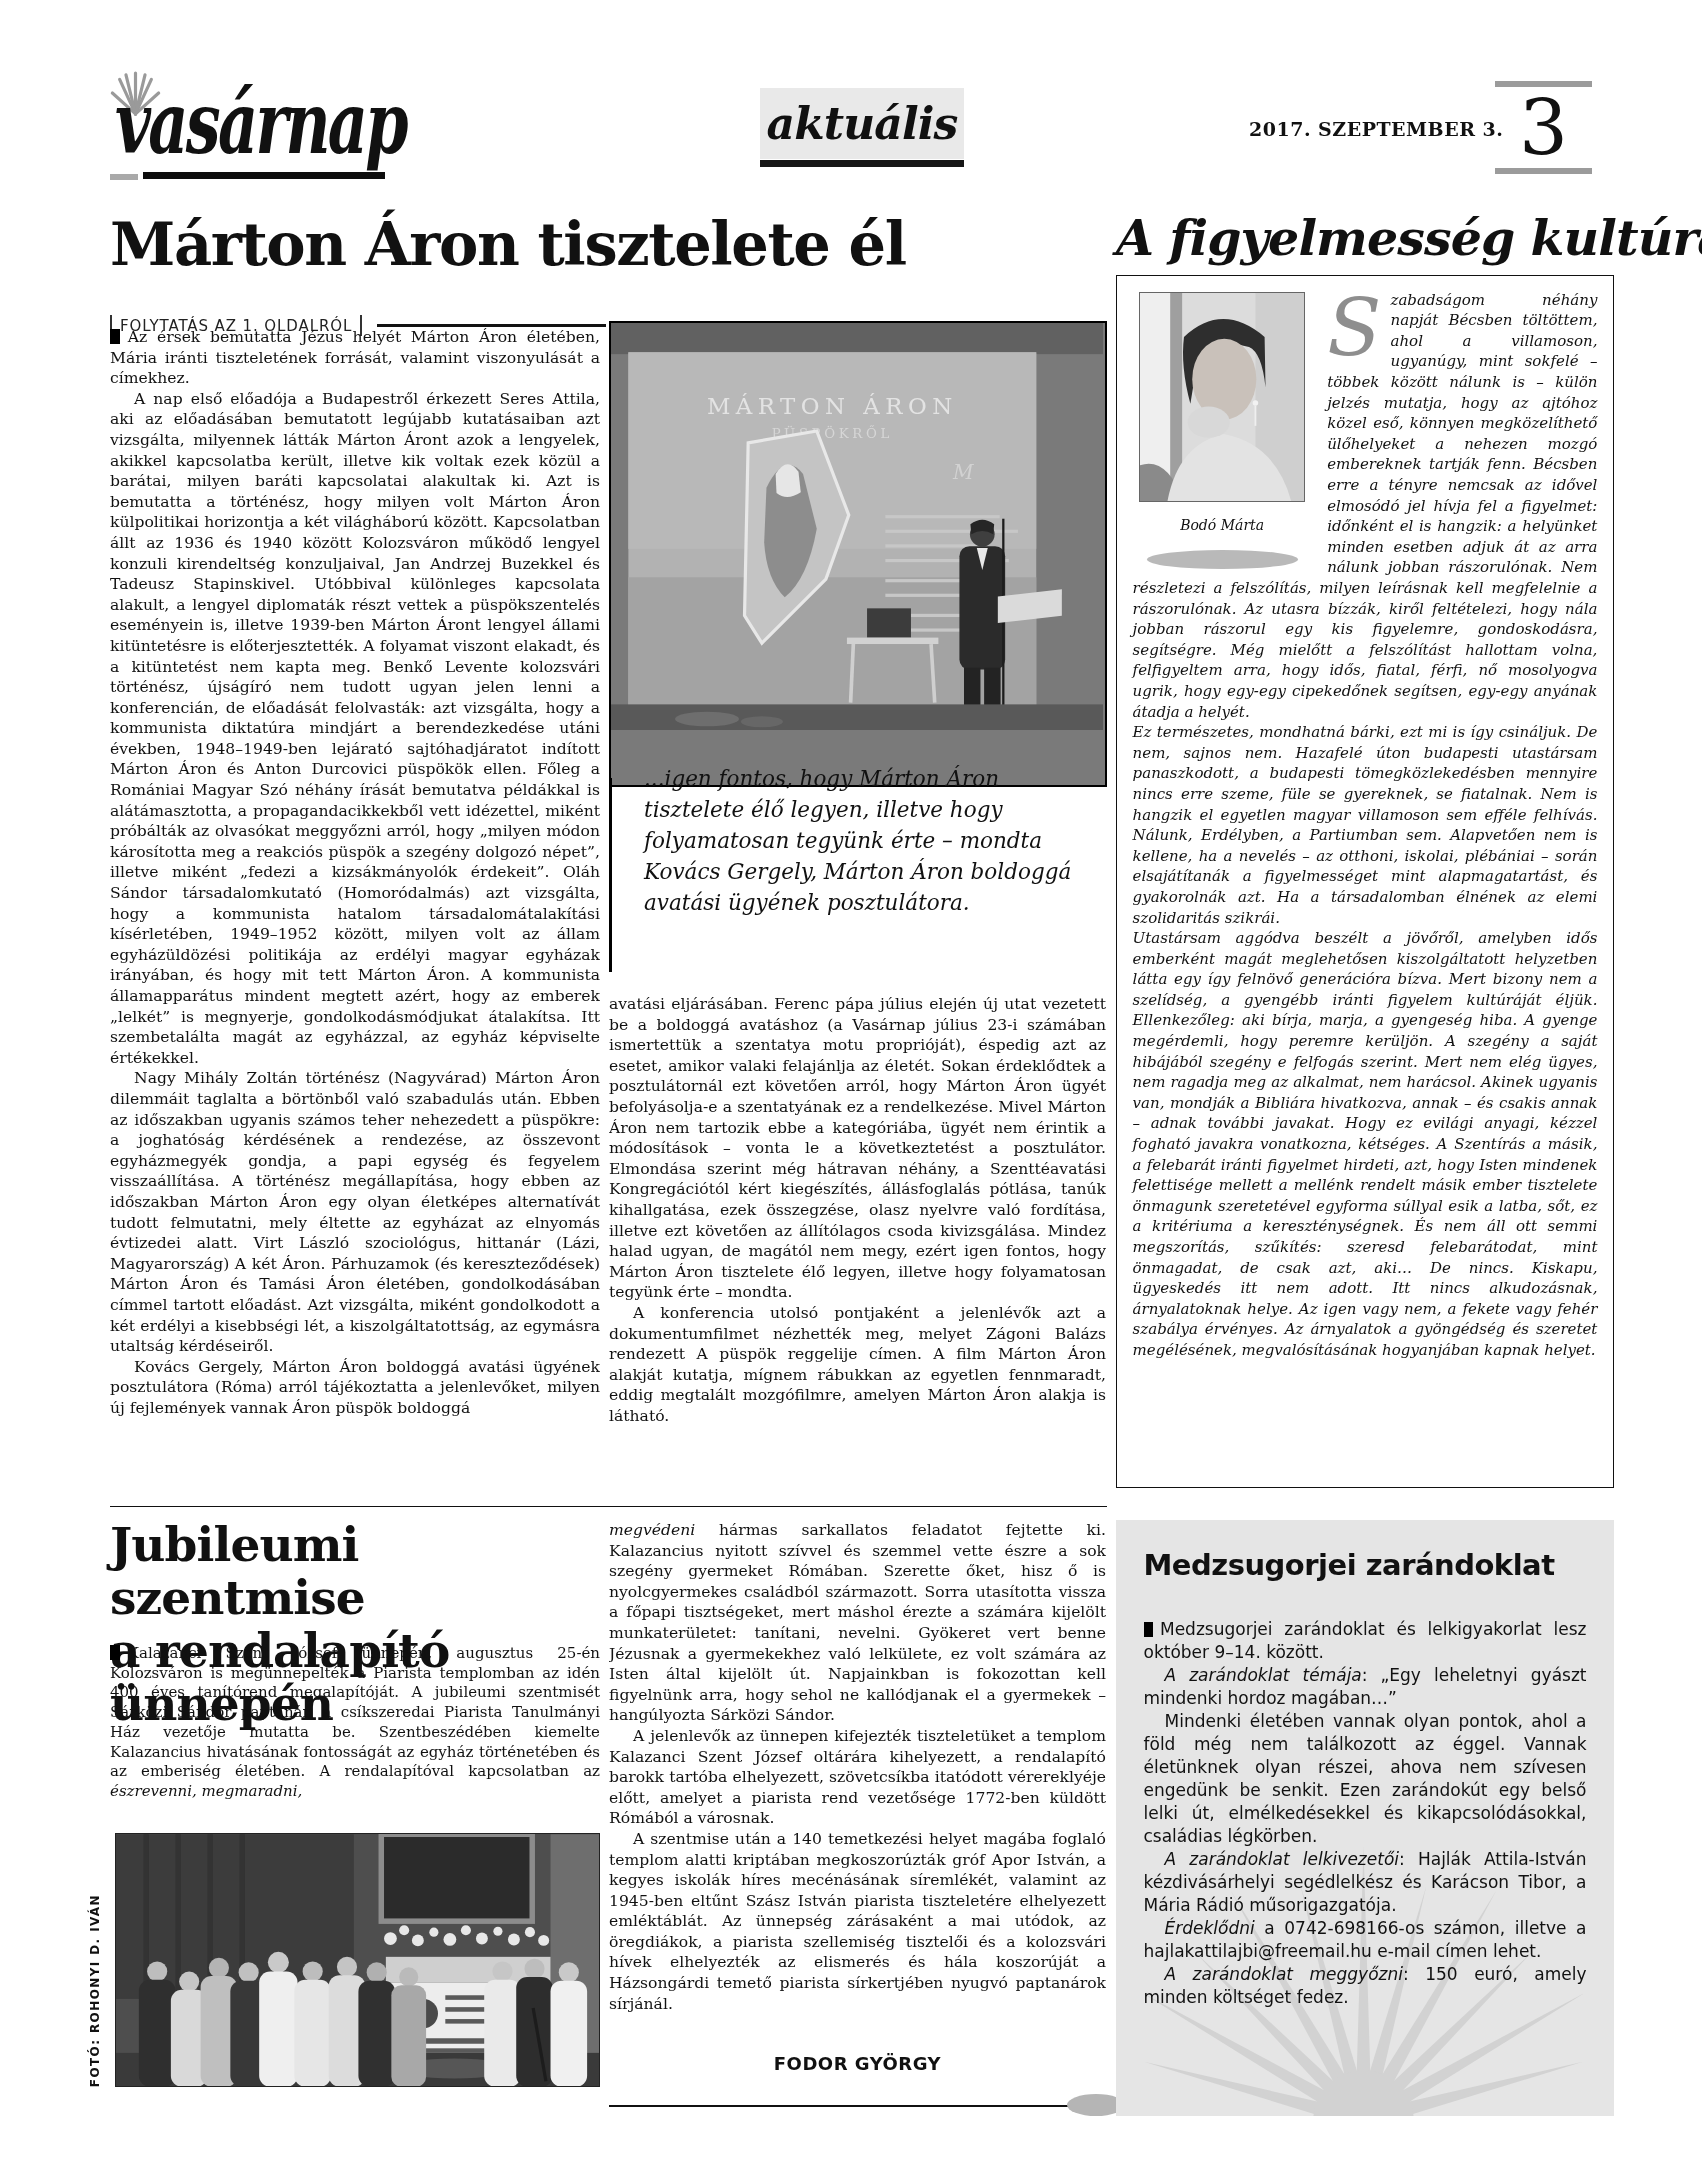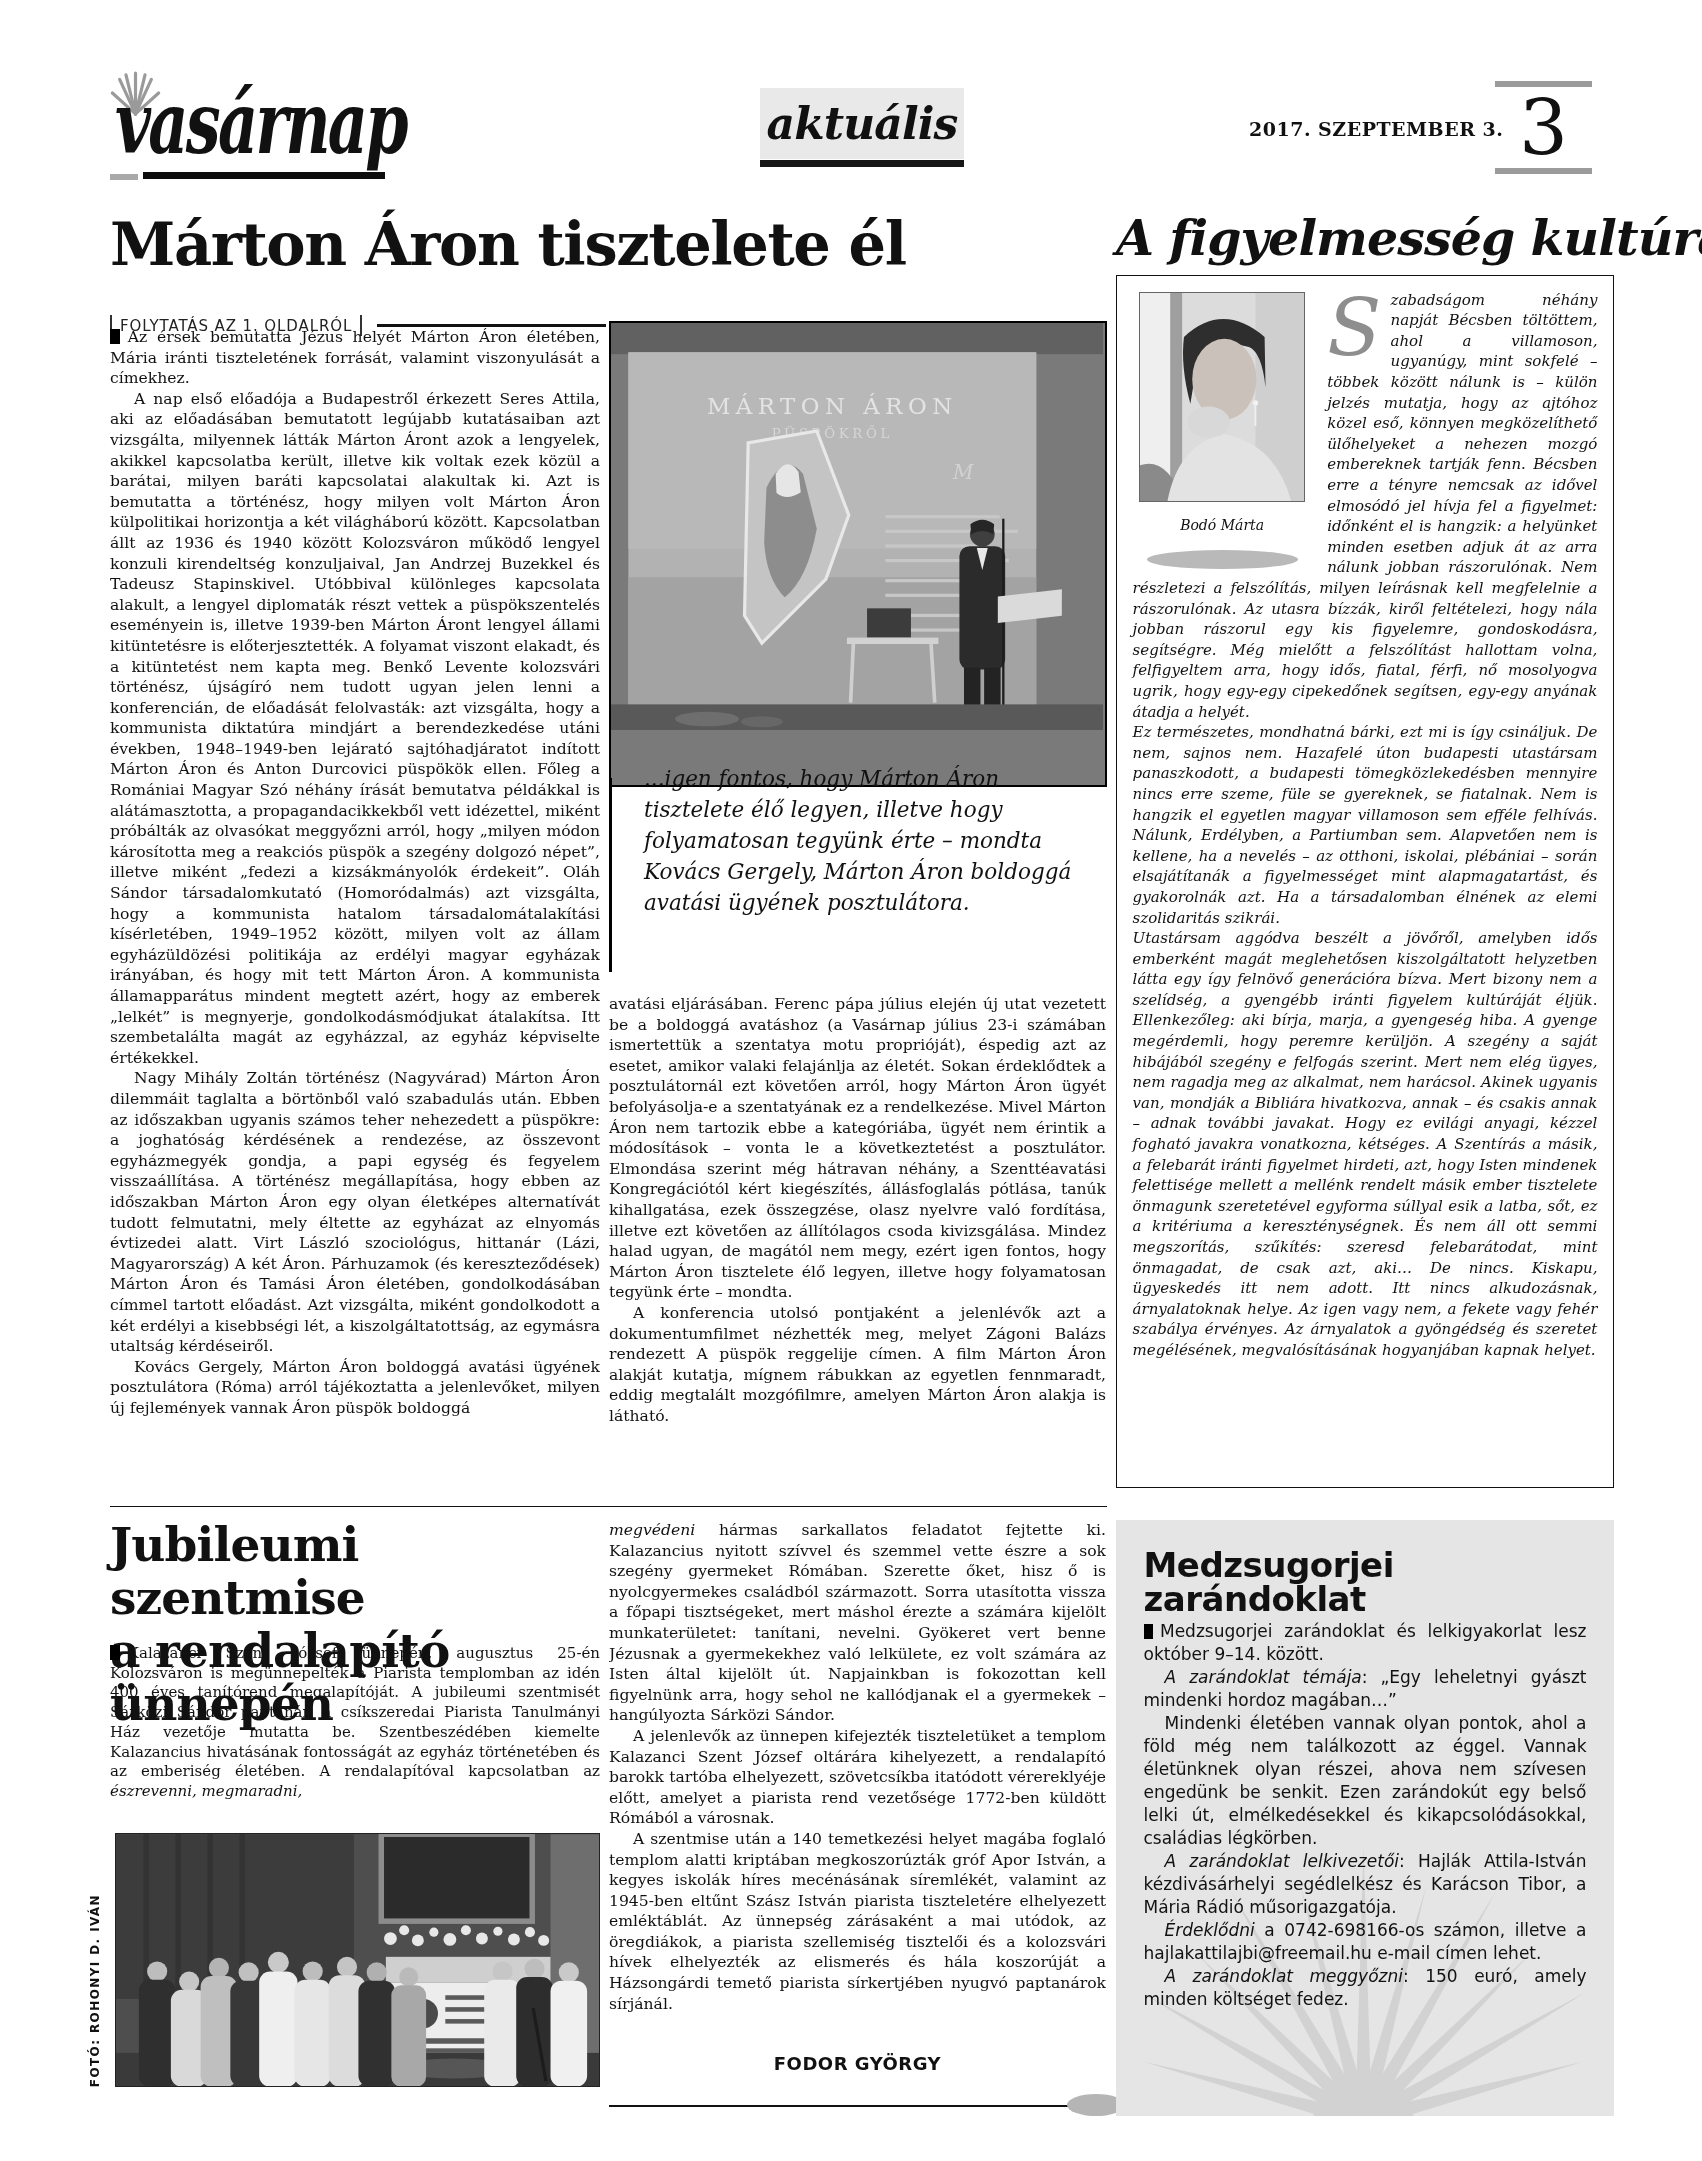--- a/index.html
+++ b/index.html
@@ -65,21 +65,21 @@
   .mid-col{left:609px;top:1520px;width:497px;height:527px;overflow:hidden}
   .byline{left:609px;top:2053px;width:497px;text-align:center;font-family:"DejaVu Sans","Liberation Sans",sans-serif;
           font-weight:700;font-size:18px;letter-spacing:0.5px}
   .mid-rule{left:609px;top:2105px;width:463px;height:1.8px;background:#111}
   .mid-oval{left:1067px;top:2094px;width:58px;height:22px;background:#b5b5b5;border-radius:50%}
 
   .pilgrim-box{left:1116px;top:1520px;width:498px;height:596px;background:#e5e5e5;padding:28px 27.5px;overflow:hidden;
                font-family:"DejaVu Sans","Liberation Sans",sans-serif}
   .pb-burst{position:absolute;left:27.5px;bottom:-32px;width:439px;height:320px;z-index:0}
   .pb-content{position:relative;z-index:1}
-  .pb-title{font-size:34px;line-height:34px;font-weight:700;letter-spacing:-0.5px;margin-bottom:4px}
+  .pb-title{font-size:29px;line-height:34px;font-weight:700;letter-spacing:-0.5px;margin-bottom:36px}
   .pb-body{font-size:17px;line-height:23px;text-align:justify}
   .pb-body p{margin:0}
   .pb-body p.ind{text-indent:21px}
   .pb-body .em{font-style:italic}
   .pb-sq{display:inline-block;width:9.2px;height:15.6px;background:#000;margin-right:7.3px;vertical-align:-2.3px}
 
   .ital{font-style:italic}
 </style>
 </head>
 <body>

